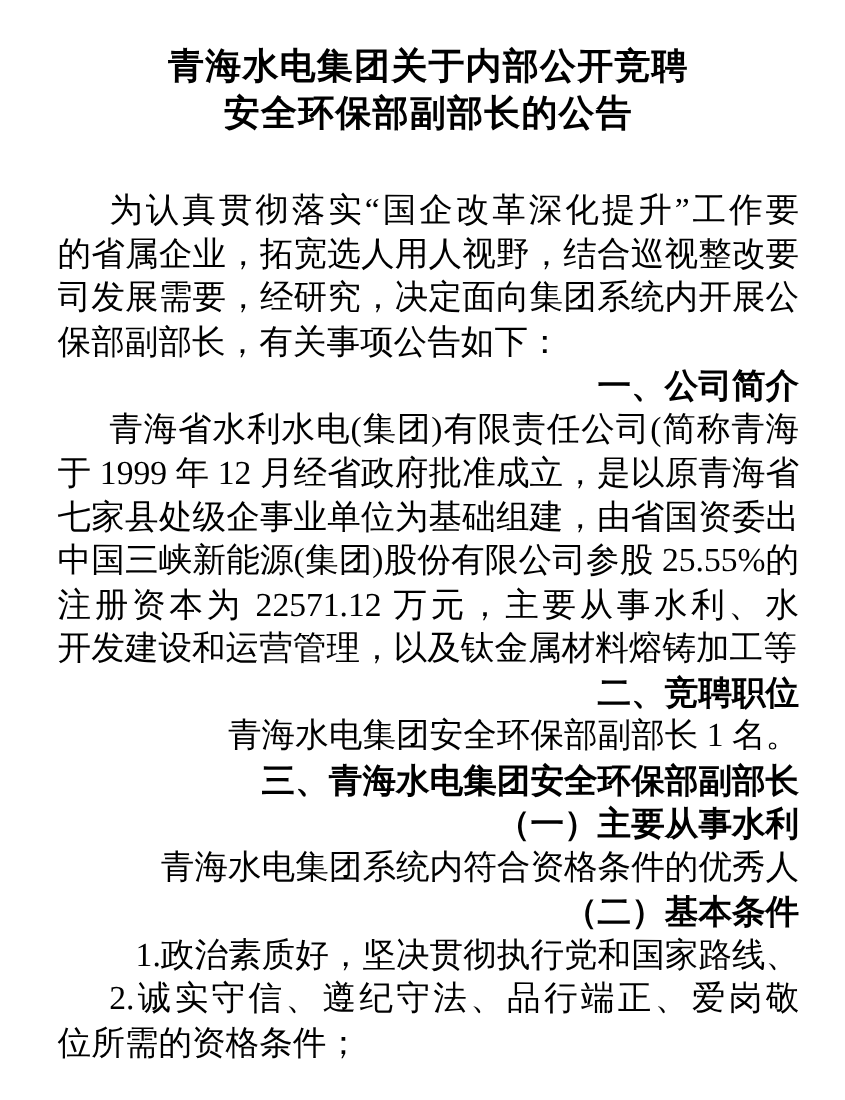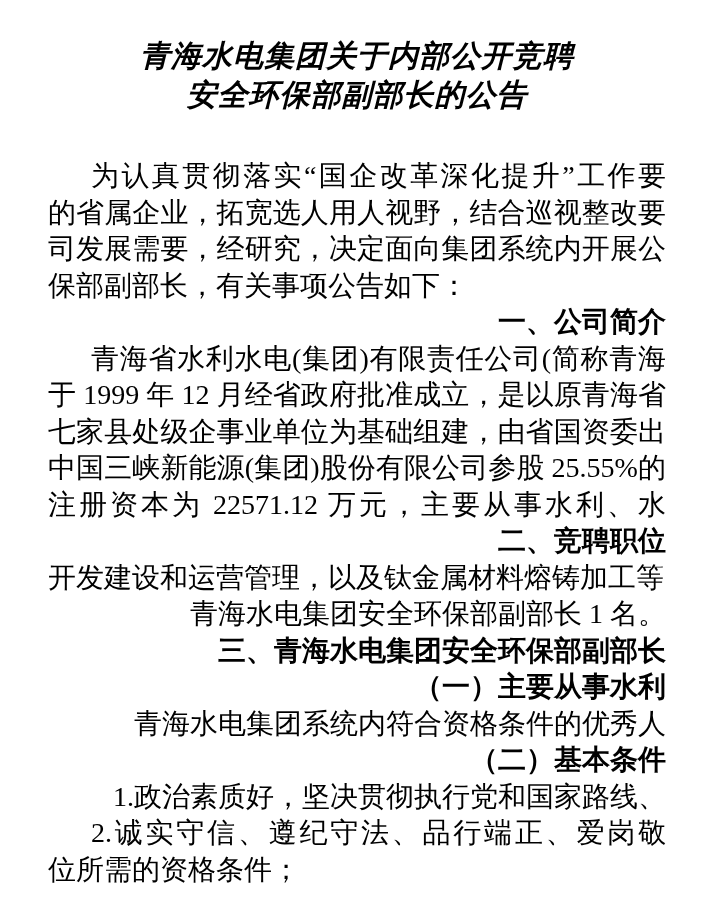--- a/index.html
+++ b/index.html
@@ -23,21 +23,20 @@
   }
   .title {
     width: 618px;
     margin: 0;
     text-align: center;
     font-size: 30px;
     line-height: 39px;
     font-weight: bold;
     font-family: "Liberation Serif", "DejaVu Serif", serif;
     letter-spacing: 1px;
-    font-style: italic;
   }
   .title-line {
     display: block;
     white-space: nowrap;
   }
   .doc-body {
     margin-top: 44px;
     width: 618px;
   }
   .line {
@@ -77,22 +76,22 @@
       <div class="line body ind j">为认真贯彻落实“国企改革深化提升”工作要求，进一步深化</div>
       <div class="line body j">的省属企业，拓宽选人用人视野，结合巡视整改要求和集团公</div>
       <div class="line body j">司发展需要，经研究，决定面向集团系统内开展公开竞聘安全环</div>
       <div class="line body">保部副部长，有关事项公告如下：</div>
       <div class="line heading ind">一、公司简介</div>
       <div class="line body ind j">青海省水利水电(集团)有限责任公司(简称青海水电集团)</div>
       <div class="line body j">于 1999 年 12 月经省政府批准成立，是以原青海省水利厅下属的</div>
       <div class="line body j">七家县处级企事业单位为基础组建，由省国资委出资 74.45%、</div>
       <div class="line body j">中国三峡新能源(集团)股份有限公司参股 25.55%的省属企业，</div>
       <div class="line body j">注册资本为 22571.12 万元，主要从事水利、水电、新能源资源</div>
+      <div class="line body">开发建设和运营管理，以及钛金属材料熔铸加工等业务。</div>
       <div class="line heading ind">二、竞聘职位</div>
-      <div class="line body">开发建设和运营管理，以及钛金属材料熔铸加工等业务。</div>
       <div class="line body ind">青海水电集团安全环保部副部长 1 名。</div>
       <div class="line heading ind">三、青海水电集团安全环保部副部长</div>
       <div class="line heading ind">（一）主要从事水利</div>
       <div class="line body ind">青海水电集团系统内符合资格条件的优秀人才。</div>
       <div class="line heading ind">（二）基本条件</div>
       <div class="line body ind">1.政治素质好，坚决贯彻执行党和国家路线、方针、政策；</div>
       <div class="line body ind j">2.诚实守信、遵纪守法、品行端正、爱岗敬业，符合竞聘岗</div>
       <div class="line body">位所需的资格条件；</div>
     </div>
 </div>

